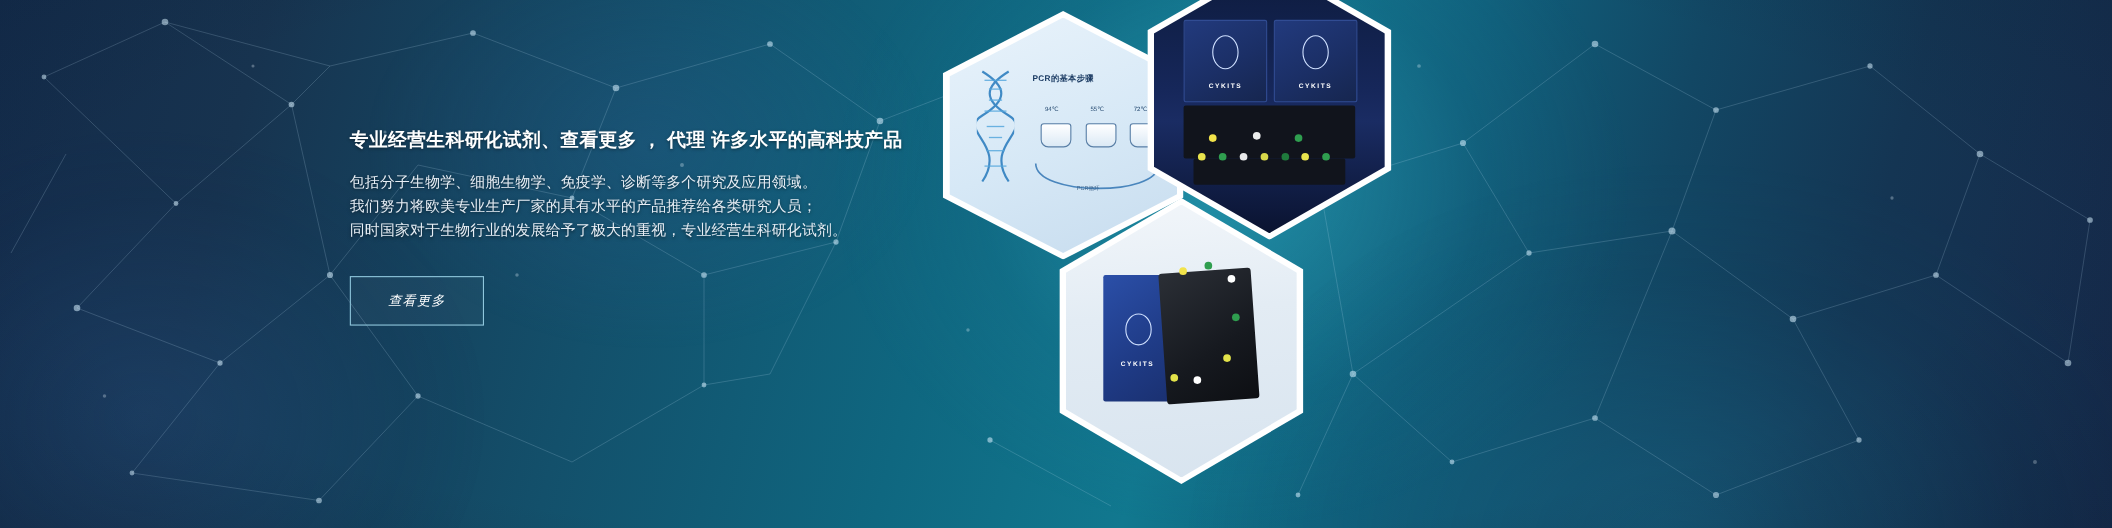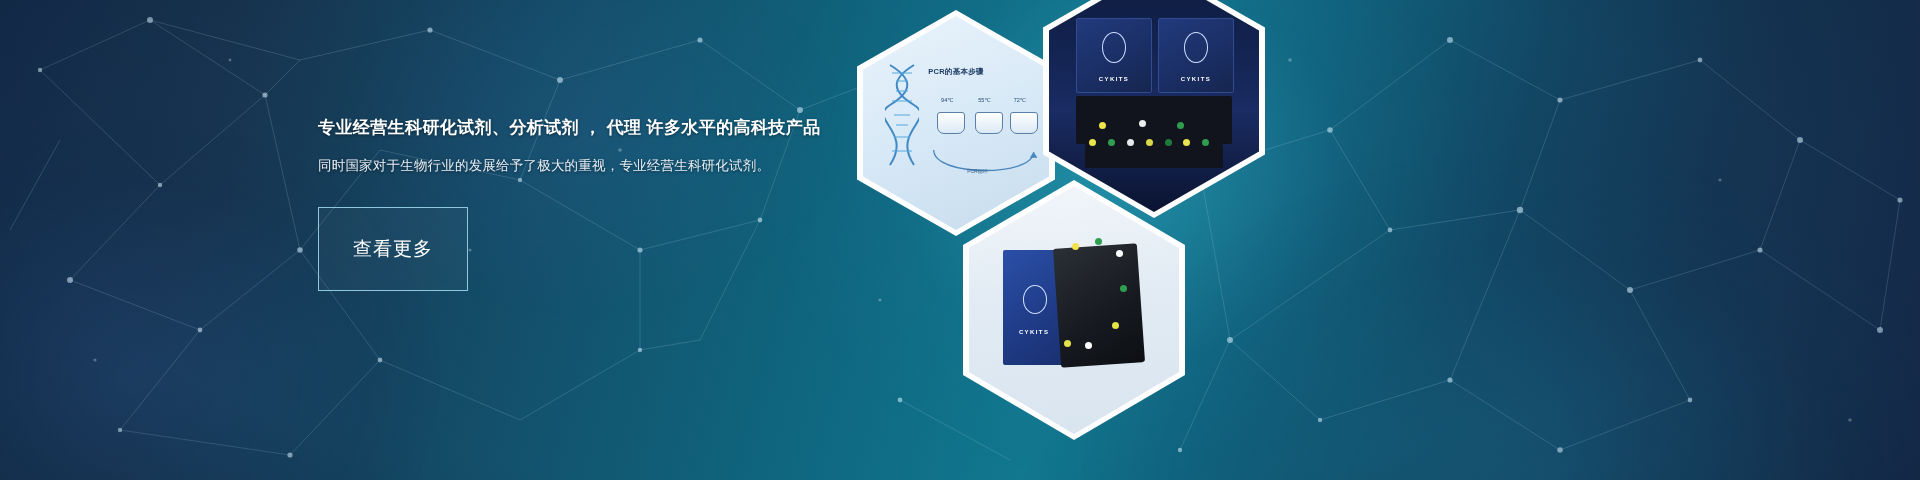--- a/index.html
+++ b/index.html
@@ -105,26 +105,27 @@
     letter-spacing: 0.2px;
     text-shadow: 0 1px 3px rgba(0,0,0,0.5);
   }
   .para div { white-space: nowrap; }
 
   .cta {
     margin-top: 30px;
     display: inline-block;
     border: 1px solid #8fc7dd;
     color: #ffffff;
-    font-size: 19px;
+    font-size: 12px;
     letter-spacing: 1px;
-    padding: 28px 34px;
+    padding: 13px 34px;
     background: rgba(255,255,255,0.03);
     cursor: pointer;
     white-space: nowrap;
+    font-style: italic;
   }
 
   
   .hexes {
     position: absolute;
     left: 845px;
     top: -18px;
     width: 400px;
     height: 520px;
   }
@@ -137,21 +138,21 @@
     align-items: center;
     justify-content: center;
   }
   .hex-inner {
     position: absolute;
     inset: 6px;
     -webkit-clip-path: polygon(50% 0%, 100% 25%, 100% 75%, 50% 100%, 0% 75%, 0% 25%);
     clip-path: polygon(50% 0%, 100% 25%, 100% 75%, 50% 100%, 0% 75%, 0% 25%);
     overflow: hidden;
   }
-  .hex-pcr    { left: 12px;  top: 28px;  width: 198px; height: 226px; }
+  .hex-pcr    { left: 12px;  top: 28px;  width: 198px; height: 226px; padding-left: 21px; }
   .hex-boxes  { left: 198px; top: -18px; width: 222px; height: 254px; }
   .hex-kit    { left: 118px; top: 198px; width: 222px; height: 260px; }
 
   .pcr-bg {
     position: absolute; inset: 0;
     background: linear-gradient(160deg, #e9f3fb 0%, #d6e8f6 55%, #c7dcee 100%);
   }
   .pcr-title {
     position: absolute;
     top: 24%;
@@ -328,23 +329,25 @@
       <circle cx="230" cy="60" r="1.4"></circle>
       <circle cx="95" cy="360" r="1.6"></circle>
     </g>
   </svg>
 
   <div class="vignette"></div>
 
   <div class="copy">
 
 
-    <div class="subtitle">专业经营生科研化试剂、分析试剂 ， 代理 许多水平的高科技产品</div>
+    <div class="subtitle">专业经营生科研化试剂、查看更多 ， 代理 许多水平的高科技产品</div>
 
     <div class="para">
+      <div>包括分子生物学、细胞生物学、免疫学、诊断等多个研究及应用领域。</div>
+      <div>我们努力将欧美专业生产厂家的具有水平的产品推荐给各类研究人员；</div>
       <div>同时国家对于生物行业的发展给予了极大的重视，专业经营生科研化试剂。</div>
     </div>
 
     <div class="cta">查看更多</div>
   </div>
 
   <div class="hexes">
 
     <div class="hex hex-pcr">
       <div class="hex-inner">

